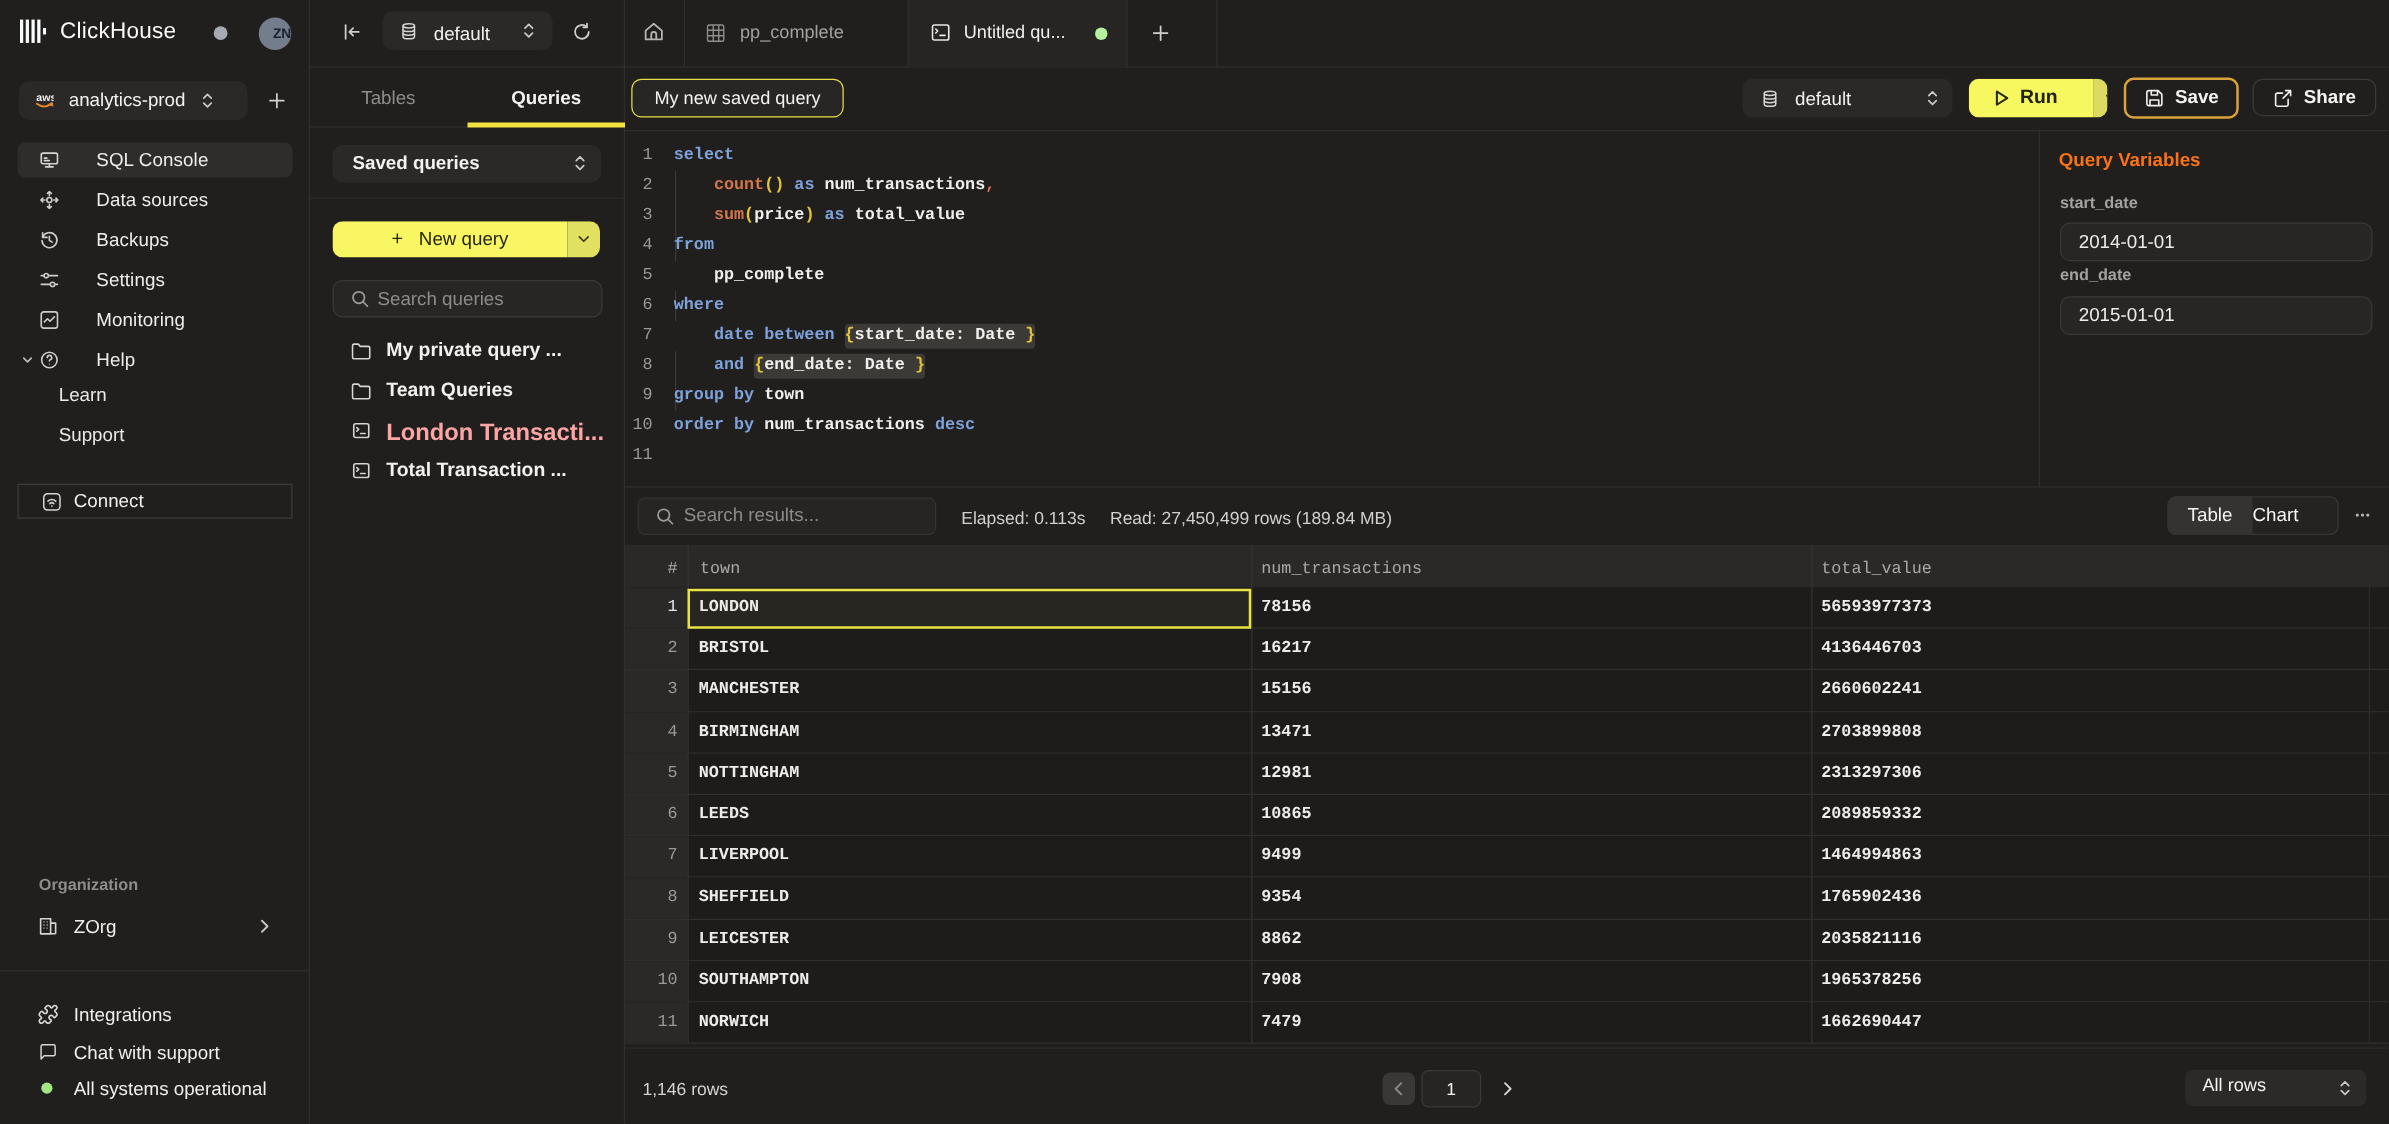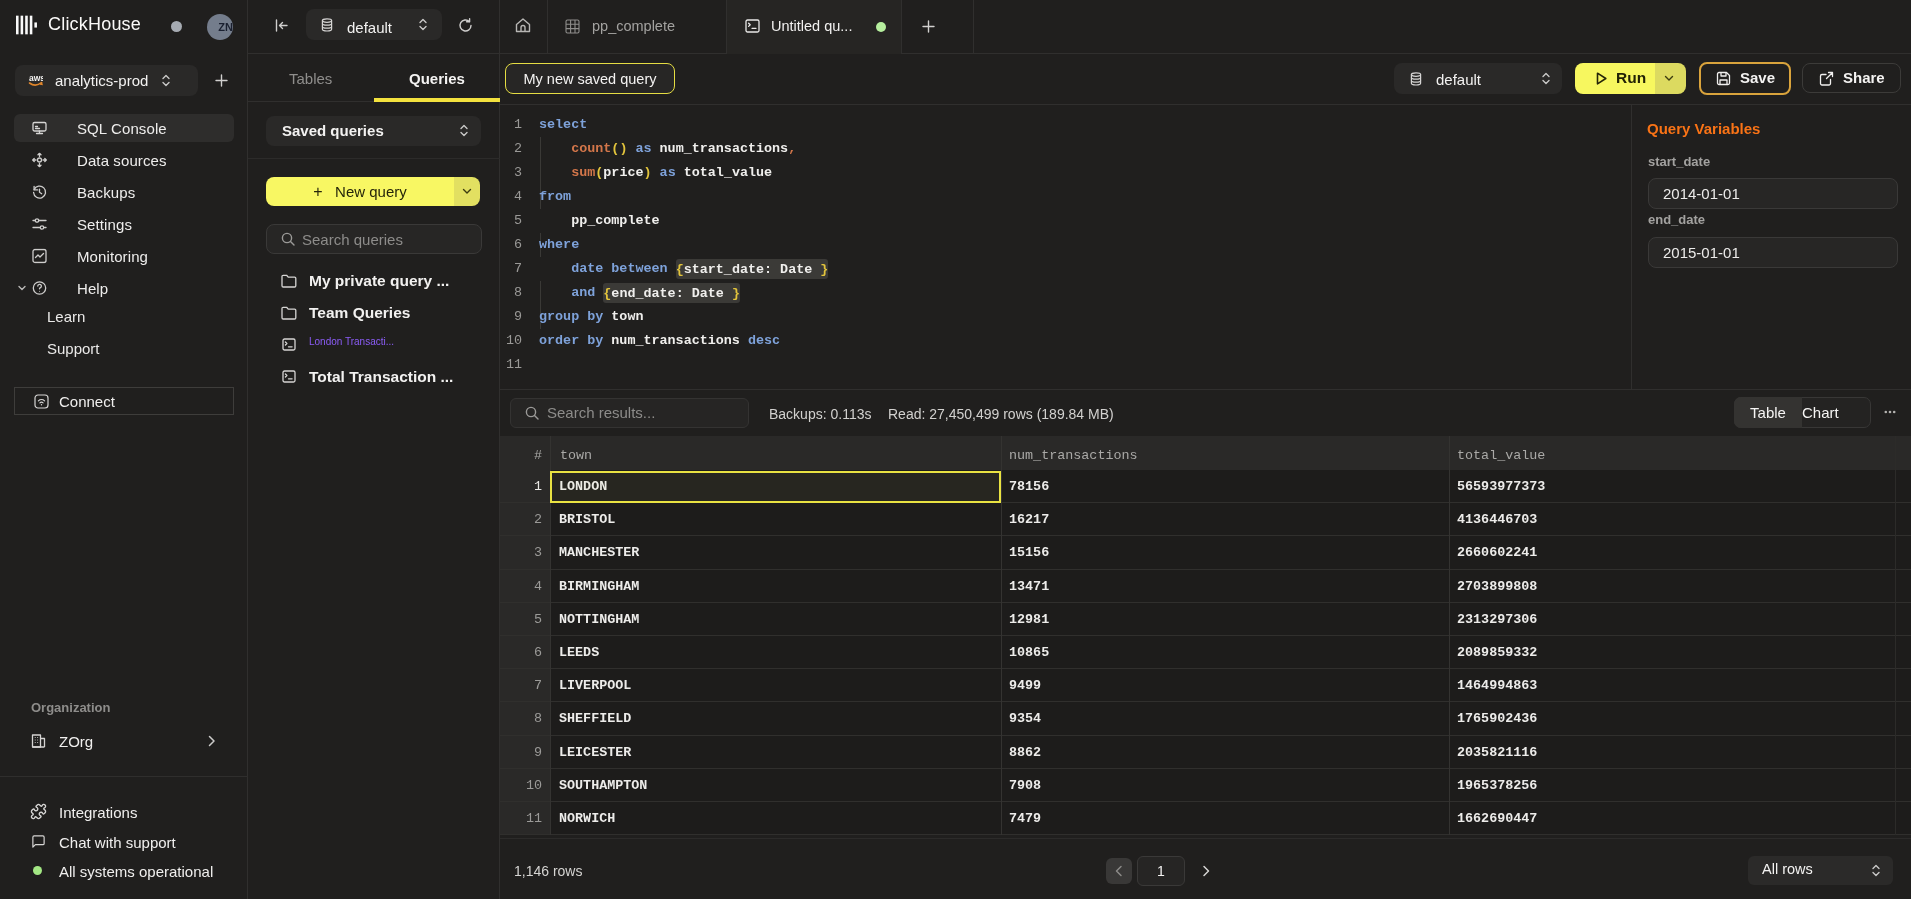--- a/index.html
+++ b/index.html
@@ -215,21 +215,21 @@
   </svg>
   <div class="abs" style="left:61px;top:272px;font-size:15.5px;font-weight:600;color:#f2f1f0">My private query ...</div>
   <svg class="abs" style="left:33px;top:306px" width="16" height="14" viewBox="0 0 16 14" fill="none" stroke="#d6d5d4" stroke-width="1.3" stroke-linejoin="round">
     <path d="M1 2.5 a1.2 1.2 0 0 1 1.2 -1.2 h3.4 l1.6 1.8 h6.4 a1.2 1.2 0 0 1 1.2 1.2 v7.5 a1.2 1.2 0 0 1 -1.2 1.2 H2.2 A1.2 1.2 0 0 1 1 11.8 Z"></path>
   </svg>
   <div class="abs" style="left:61px;top:304px;font-size:15.5px;font-weight:600;color:#f2f1f0">Team Queries</div>
   <svg class="abs" style="left:34px;top:338px" width="14" height="13" viewBox="0 0 14 13" fill="none" stroke="#d6d5d4" stroke-width="1.3" stroke-linecap="round" stroke-linejoin="round">
     <rect x="1" y="1" width="12" height="11" rx="1.5"></rect>
       <path d="M3.4 4 l1.5 1.5 -1.5 1.5 M6.5 8.8 h3.6"></path>
   </svg>
-  <div class="abs" style="left:61px;top:336px;font-size:10px;font-weight:400;color:#8b5cf6">London Transacti...</div>
+  <div class="abs" style="left:61px;top:336px;font-size:19px;font-weight:700;color:#fca5a5">London Transacti...</div>
   <svg class="abs" style="left:34px;top:370px" width="14" height="13" viewBox="0 0 14 13" fill="none" stroke="#d6d5d4" stroke-width="1.3" stroke-linecap="round" stroke-linejoin="round">
     <rect x="1" y="1" width="12" height="11" rx="1.5"></rect>
       <path d="M3.4 4 l1.5 1.5 -1.5 1.5 M6.5 8.8 h3.6"></path>
   </svg>
   <div class="abs" style="left:61px;top:368px;font-size:15.5px;font-weight:600;color:#f2f1f0">Total Transaction ...</div>
 </div>
 <div id="main" class="abs">
 
   <div class="abs" style="left:0;top:0;width:1411px;height:54px;border-bottom:1px solid #302f2e"></div>
   <svg class="abs" style="left:15px;top:18px" width="16" height="15" viewBox="0 0 16 15" fill="none" stroke="#b7b6b4" stroke-width="1.4" stroke-linejoin="round">
@@ -268,21 +268,21 @@
     <path d="M1.4 5.5 v2.9 c0 .95 2.05 1.7 4.6 1.7 s4.6-.75 4.6-1.7 V5.5"></path>
     <path d="M1.4 8.4 v2.9 c0 .95 2.05 1.7 4.6 1.7 s4.6-.75 4.6-1.7 V8.4"></path>
   </svg>
   <div class="abs" style="left:936px;top:71px;font-size:15px;font-weight:500;color:#f3f2f1">default</div>
   <svg class="abs" style="left:1040px;top:71px" width="12" height="15" viewBox="0 0 12 15" fill="none" stroke="#c9c8c7" stroke-width="1.4" stroke-linecap="round" stroke-linejoin="round">
     <path d="M3 5.5 L6 2.5 L9 5.5"></path>
       <path d="M3 9.5 L6 12.5 L9 9.5"></path>
   </svg>
 
   <div class="abs" style="left:1075px;top:63px;width:111px;height:31px;border-radius:8px;overflow:hidden;display:flex">
-    <div style="width:80px;background:#f7f75f;position:relative">
+    <div style="width:100px;background:#f7f75f;position:relative">
       <svg class="abs" style="left:20px;top:8px" width="13" height="15" viewBox="0 0 13 15" fill="none" stroke="#262608" stroke-width="1.6" stroke-linejoin="round">
           <path d="M2.5 2.2 L10.8 7.5 L2.5 12.8 Z"></path>
         </svg>
       <span class="abs" style="left:41px;top:6px;font-size:15.5px;font-weight:600;color:#222205">Run</span>
     </div>
     <div style="flex:1;background:#dcda60;position:relative">
       <svg class="abs" style="left:9px;top:12px" width="10" height="7" viewBox="0 0 10 7" fill="none" stroke="#3c3c10" stroke-width="1.4" stroke-linecap="round" stroke-linejoin="round">
           <path d="M1.5 1.5 L5 5 L8.5 1.5"></path>
         </svg>
     </div>
@@ -344,21 +344,21 @@
   <div class="abs" style="left:1148px;top:237px;width:250px;height:31px;background:#272625;border:1px solid #3a3938;border-radius:8px">
     <span class="abs" style="left:14px;top:6px;font-size:15px;color:#ecebea">2015-01-01</span>
   </div>
 
   <div class="abs" style="left:10px;top:398px;width:239px;height:30px;background:#262524;border:1px solid #343332;border-radius:6px"></div>
   <svg class="abs" style="left:25px;top:406px" width="14" height="14" viewBox="0 0 14 14" fill="none" stroke="#9b9a98" stroke-width="1.4" stroke-linecap="round">
     <circle cx="6" cy="6" r="4.6"></circle>
       <path d="M9.5 9.5 L13 13"></path>
   </svg>
   <div class="abs" style="left:47px;top:404px;font-size:15px;color:#8d8c8a">Search results...</div>
-  <div class="abs" style="left:269px;top:406px;font-size:14px;color:#d2d1cf">Backups: 0.113s</div>
+  <div class="abs" style="left:269px;top:406px;font-size:14px;color:#d2d1cf">Elapsed: 0.113s</div>
   <div class="abs" style="left:388px;top:406px;font-size:14px;color:#d2d1cf">Read: 27,450,499 rows (189.84 MB)</div>
   <div class="abs" style="left:1234px;top:397px;width:137px;height:31px;background:#242322;border:1px solid #383736;border-radius:7px"></div>
   <div class="abs" style="left:1234px;top:397px;width:68px;height:31px;background:#343331;border-radius:7px 0 0 7px"></div>
   <div class="abs" style="left:1234px;top:397px;width:68px;height:31px;text-align:center;line-height:31px;font-size:15px;color:#f6f5f4">Table</div>
   <div class="abs" style="left:1302px;top:397px;width:69px;height:31px;line-height:31px;font-size:15px;color:#f6f5f4">Chart</div>
   <svg class="abs" style="left:1384px;top:410px" width="12" height="4" viewBox="0 0 12 4">
     <circle cx="1.8" cy="2" r="1.3" fill="#b4b3b1"></circle>
       <circle cx="6" cy="2" r="1.3" fill="#b4b3b1"></circle>
       <circle cx="10.2" cy="2" r="1.3" fill="#b4b3b1"></circle>
   </svg>

